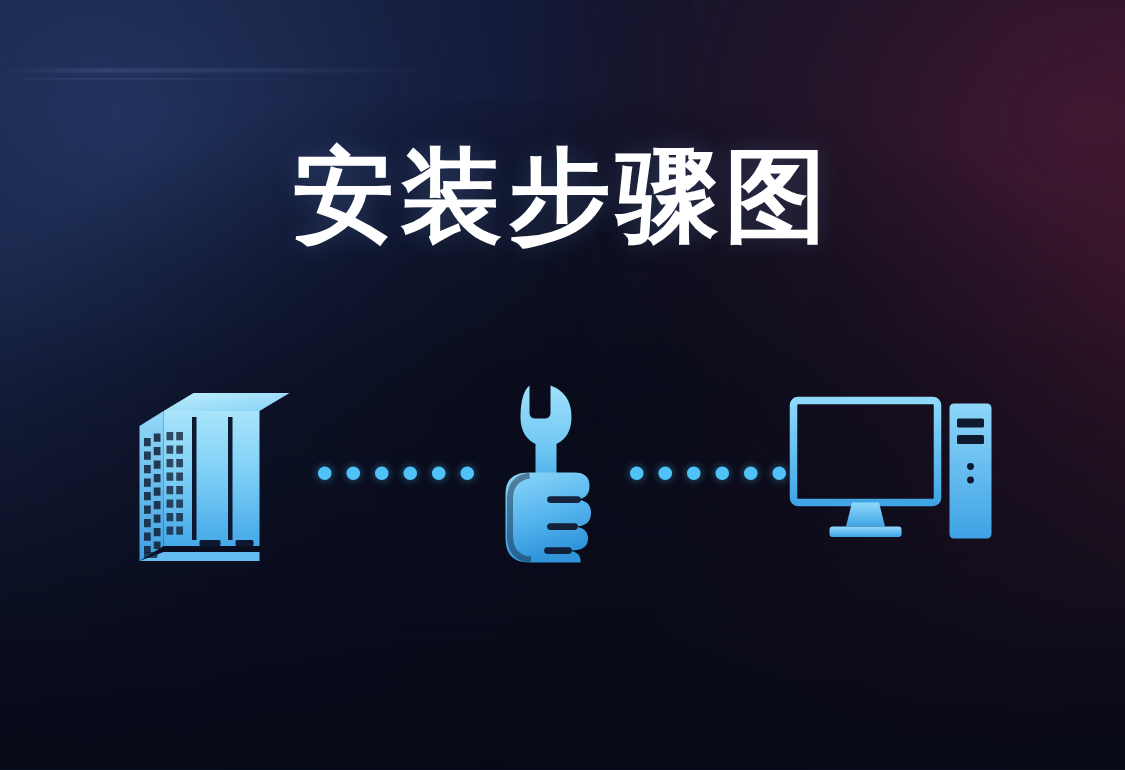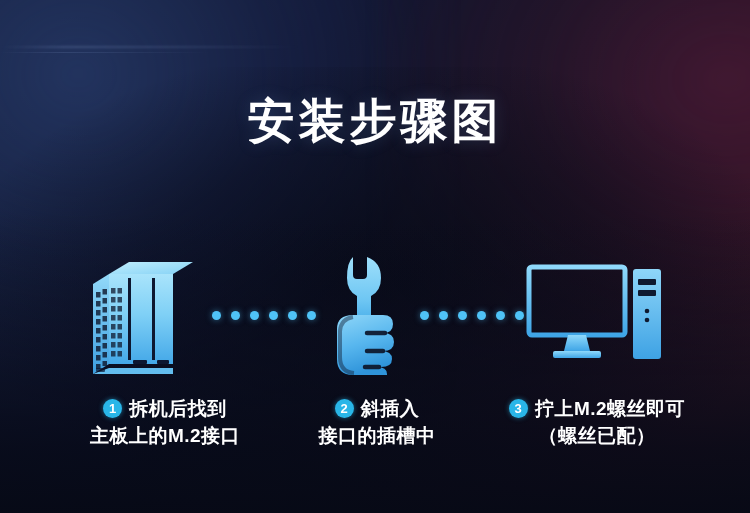--- a/index.html
+++ b/index.html
@@ -93,21 +93,21 @@
       rgba(140,165,215,0.16) 30%,
       rgba(140,165,215,0) 100%);
   }
 
   
   .title {
     position:absolute;
     left:0; right:0; top:96px;
     text-align:center;
     color:#ffffff;
-    font-size:47px;
+    font-size:68px;
     font-weight:bold;
     letter-spacing:4px;
     line-height:1.05;
     text-shadow:0 0 16px rgba(120,170,230,0.22);
   }
 
   
   .icon-row {
     position:absolute;
     left:0; right:0; top:250px;
@@ -346,38 +346,14 @@
         <rect x="106" y="4" width="28" height="90" rx="3" fill="url(#gTower)"></rect>
         <rect x="111" y="14" width="18" height="6" rx="1" fill="#0f1a30"></rect>
         <rect x="111" y="25" width="18" height="6" rx="1" fill="#0f1a30"></rect>
         <circle cx="120" cy="46" r="2.3" fill="#0f1a30"></circle>
         <circle cx="120" cy="55" r="2.3" fill="#0f1a30"></circle>
       </svg>
     </div>
 
   </div>
 
-  <div class="steps">
-
-    <div class="step" id="step-1">
-      <span class="step-line">
-        <span class="badge">1</span><span>拆机后找到</span>
-      </span>
-      <span class="step-line">主板上的M.2接口</span>
-    </div>
-
-    <div class="step" id="step-2">
-      <span class="step-line">
-        <span class="badge">2</span><span>斜插入</span>
-      </span>
-      <span class="step-line">接口的插槽中</span>
-    </div>
-
-    <div class="step" id="step-3">
-      <span class="step-line">
-        <span class="badge">3</span><span>拧上M.2螺丝即可</span>
-      </span>
-      <span class="step-line">（螺丝已配）</span>
-    </div>
-
-  </div>
 
 </div>
 
 </body></html>

